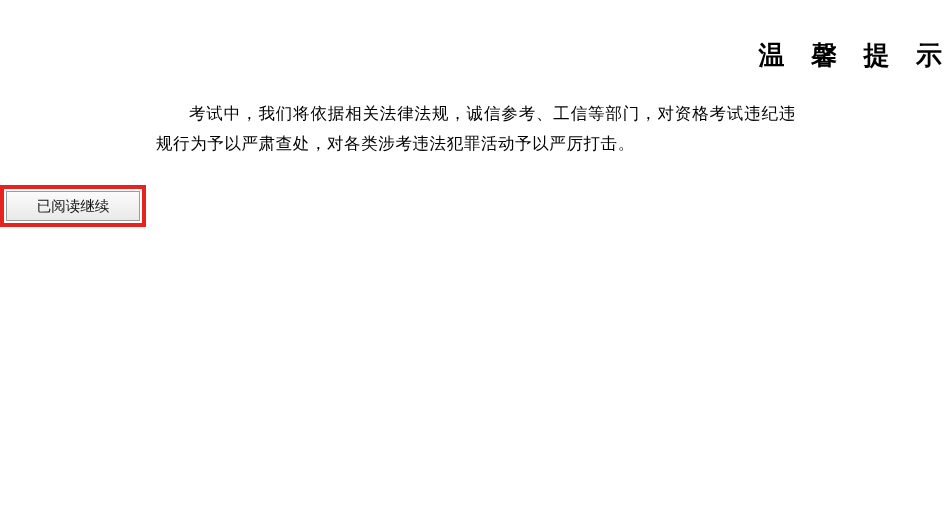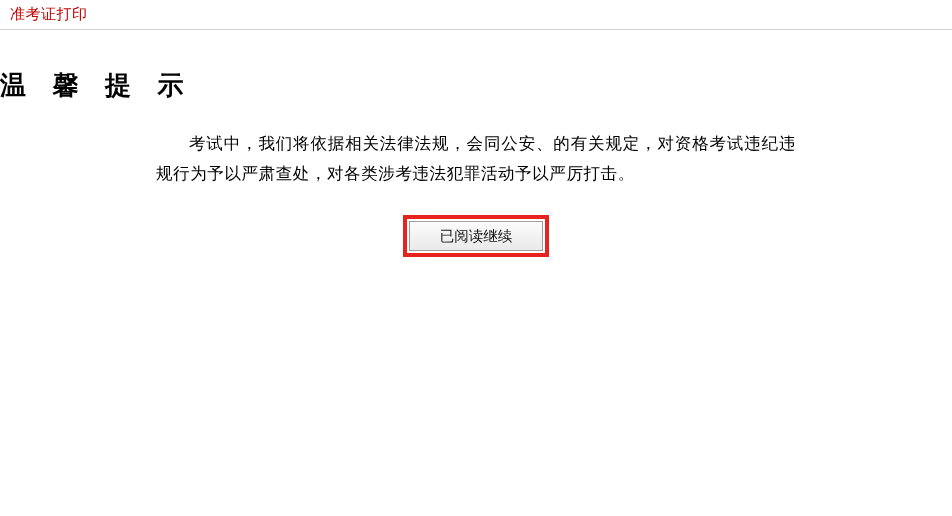--- a/index.html
+++ b/index.html
@@ -37,21 +37,21 @@
     font-family: "Liberation Sans", sans-serif;
     letter-spacing: 0.5px;
   }
 
   
   .content {
     padding-top: 38px;
   }
 
   .notice-title {
-    text-align: left;
+    text-align: right;
     font-size: 26px;
     font-family: "Liberation Serif", serif;
     font-weight: bold;
     letter-spacing: 10px;
     color: #000;
     margin-bottom: 26px;
   }
 
   .notice-body {
     width: 640px;
@@ -66,21 +66,21 @@
   .notice-body p {
     margin: 0;
     text-indent: 2em;
     letter-spacing: 0.6px;
   }
 
   
   .button-zone {
     margin-top: 26px;
     display: flex;
-    justify-content: center;
+    justify-content: flex-start;
   }
   .button-highlight {
     border: 4px solid #e8221f;
     padding: 2px;
     display: inline-block;
     line-height: 0;
   }
   .continue-button {
     display: inline-block;
     min-width: 134px;
@@ -93,30 +93,27 @@
     text-align: center;
     line-height: 18px;
     cursor: pointer;
   }
 </style>
 </head>
 <body>
 
 <div class="page">
 
-  <div class="header">
-    <span class="header-title">准考证打印</span>
-  </div>
 
   <div class="content">
 
     <div class="notice-title">温 馨 提 示</div>
 
     <div class="notice-body">
-      <p>考试中，我们将依据相关法律法规，会同公安、的有关规定，对资格考试违纪违规行为予以严肃查处，对各类涉考违法犯罪活动予以严厉打击。</p>
+      <p>考试中，我们将依据相关法律法规，诚信参考、工信等部门，对资格考试违纪违规行为予以严肃查处，对各类涉考违法犯罪活动予以严厉打击。</p>
     </div>
 
     <div class="button-zone">
       <div class="button-highlight">
         <button class="continue-button">已阅读继续</button>
       </div>
     </div>
 
   </div>
 </div>

